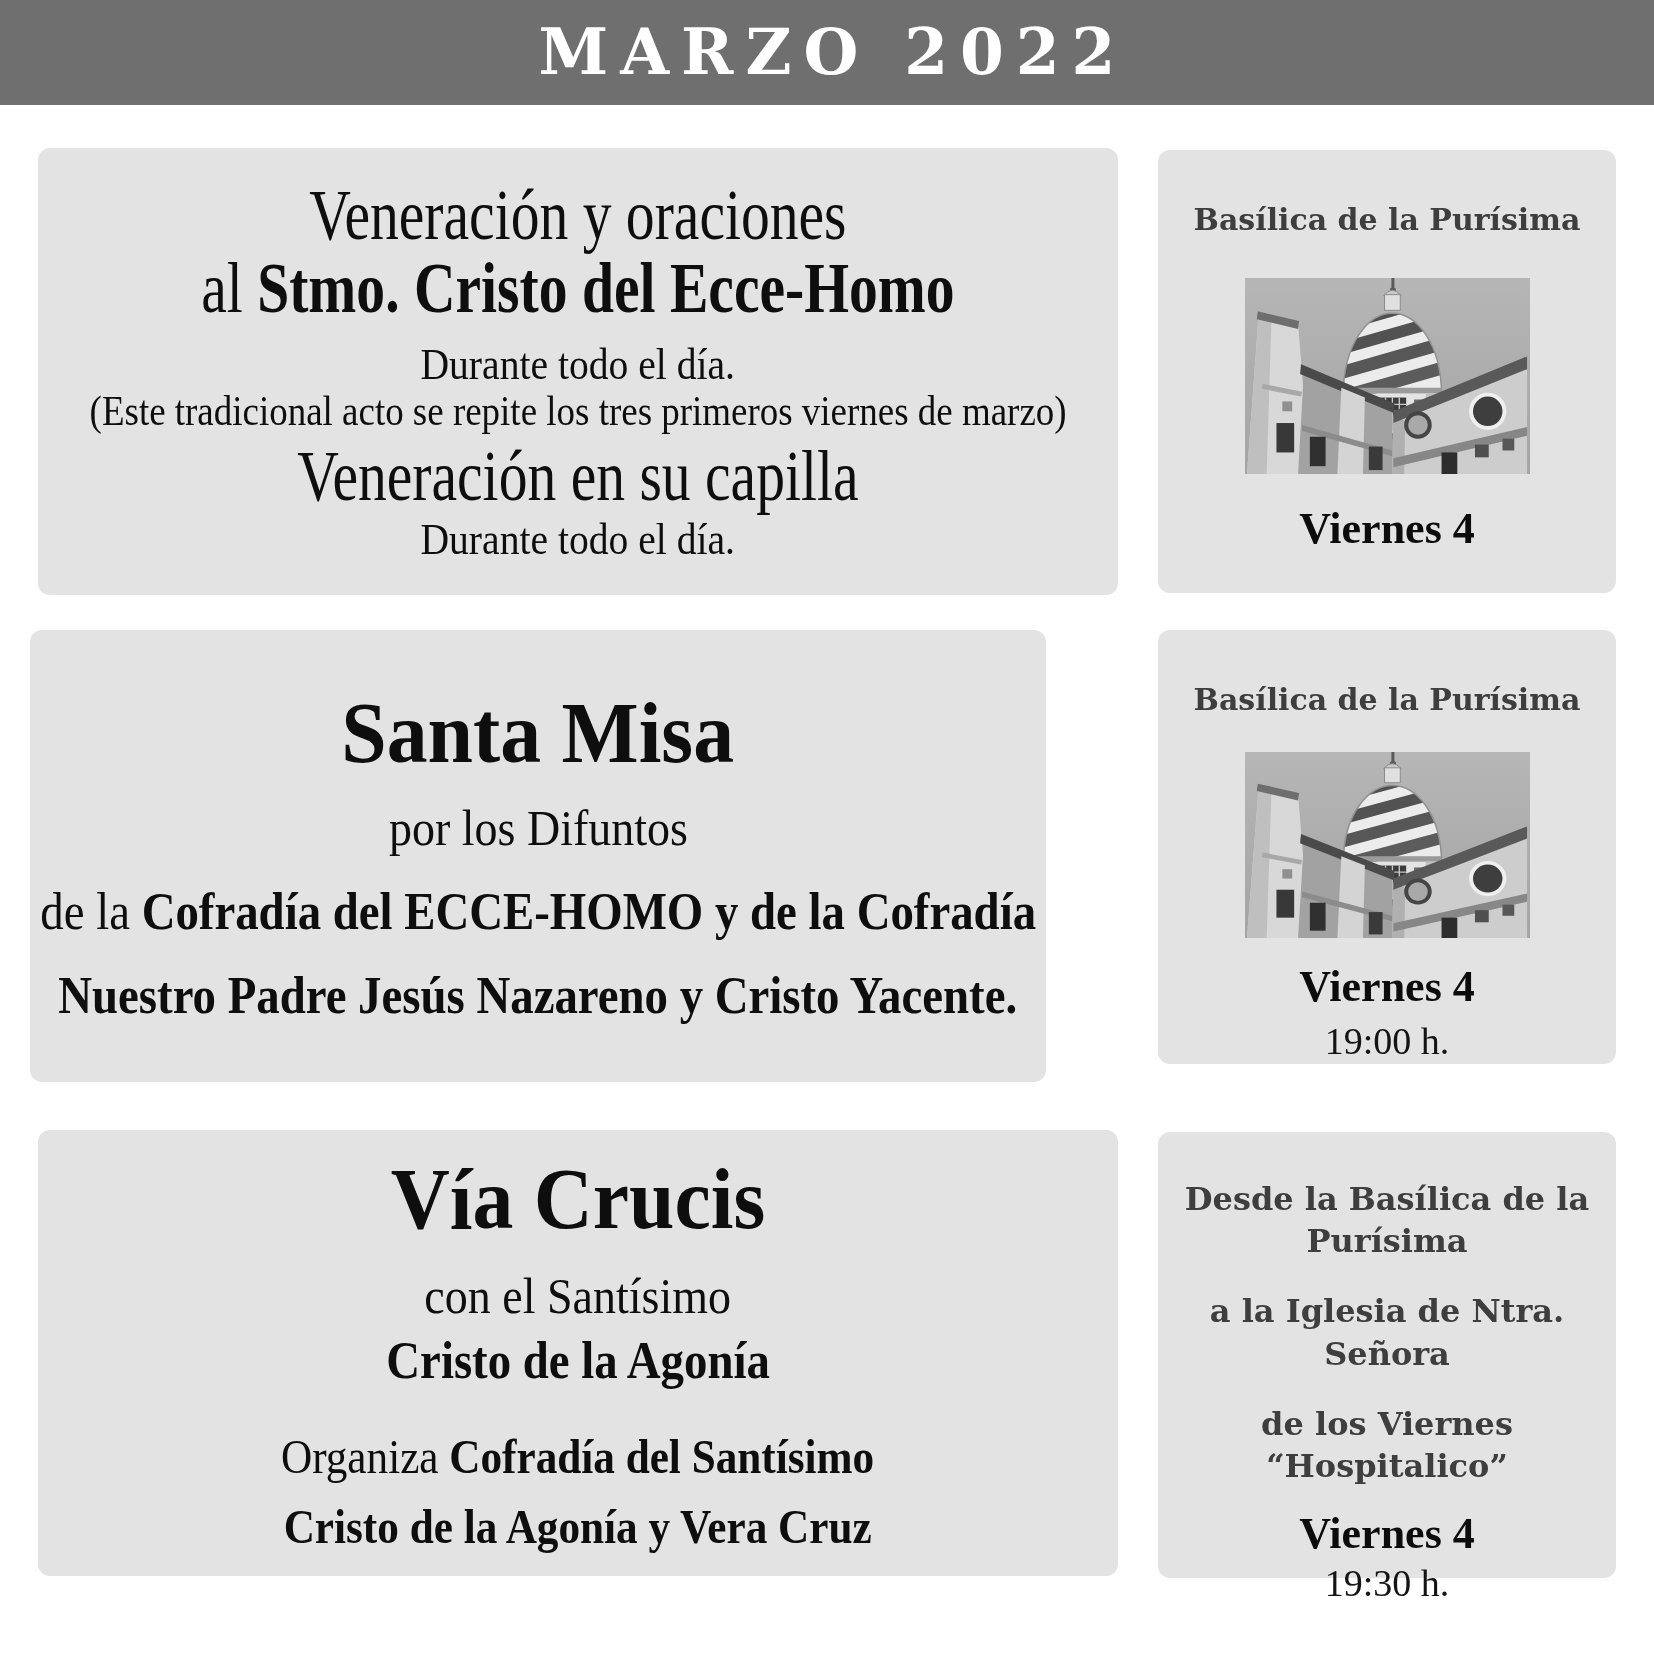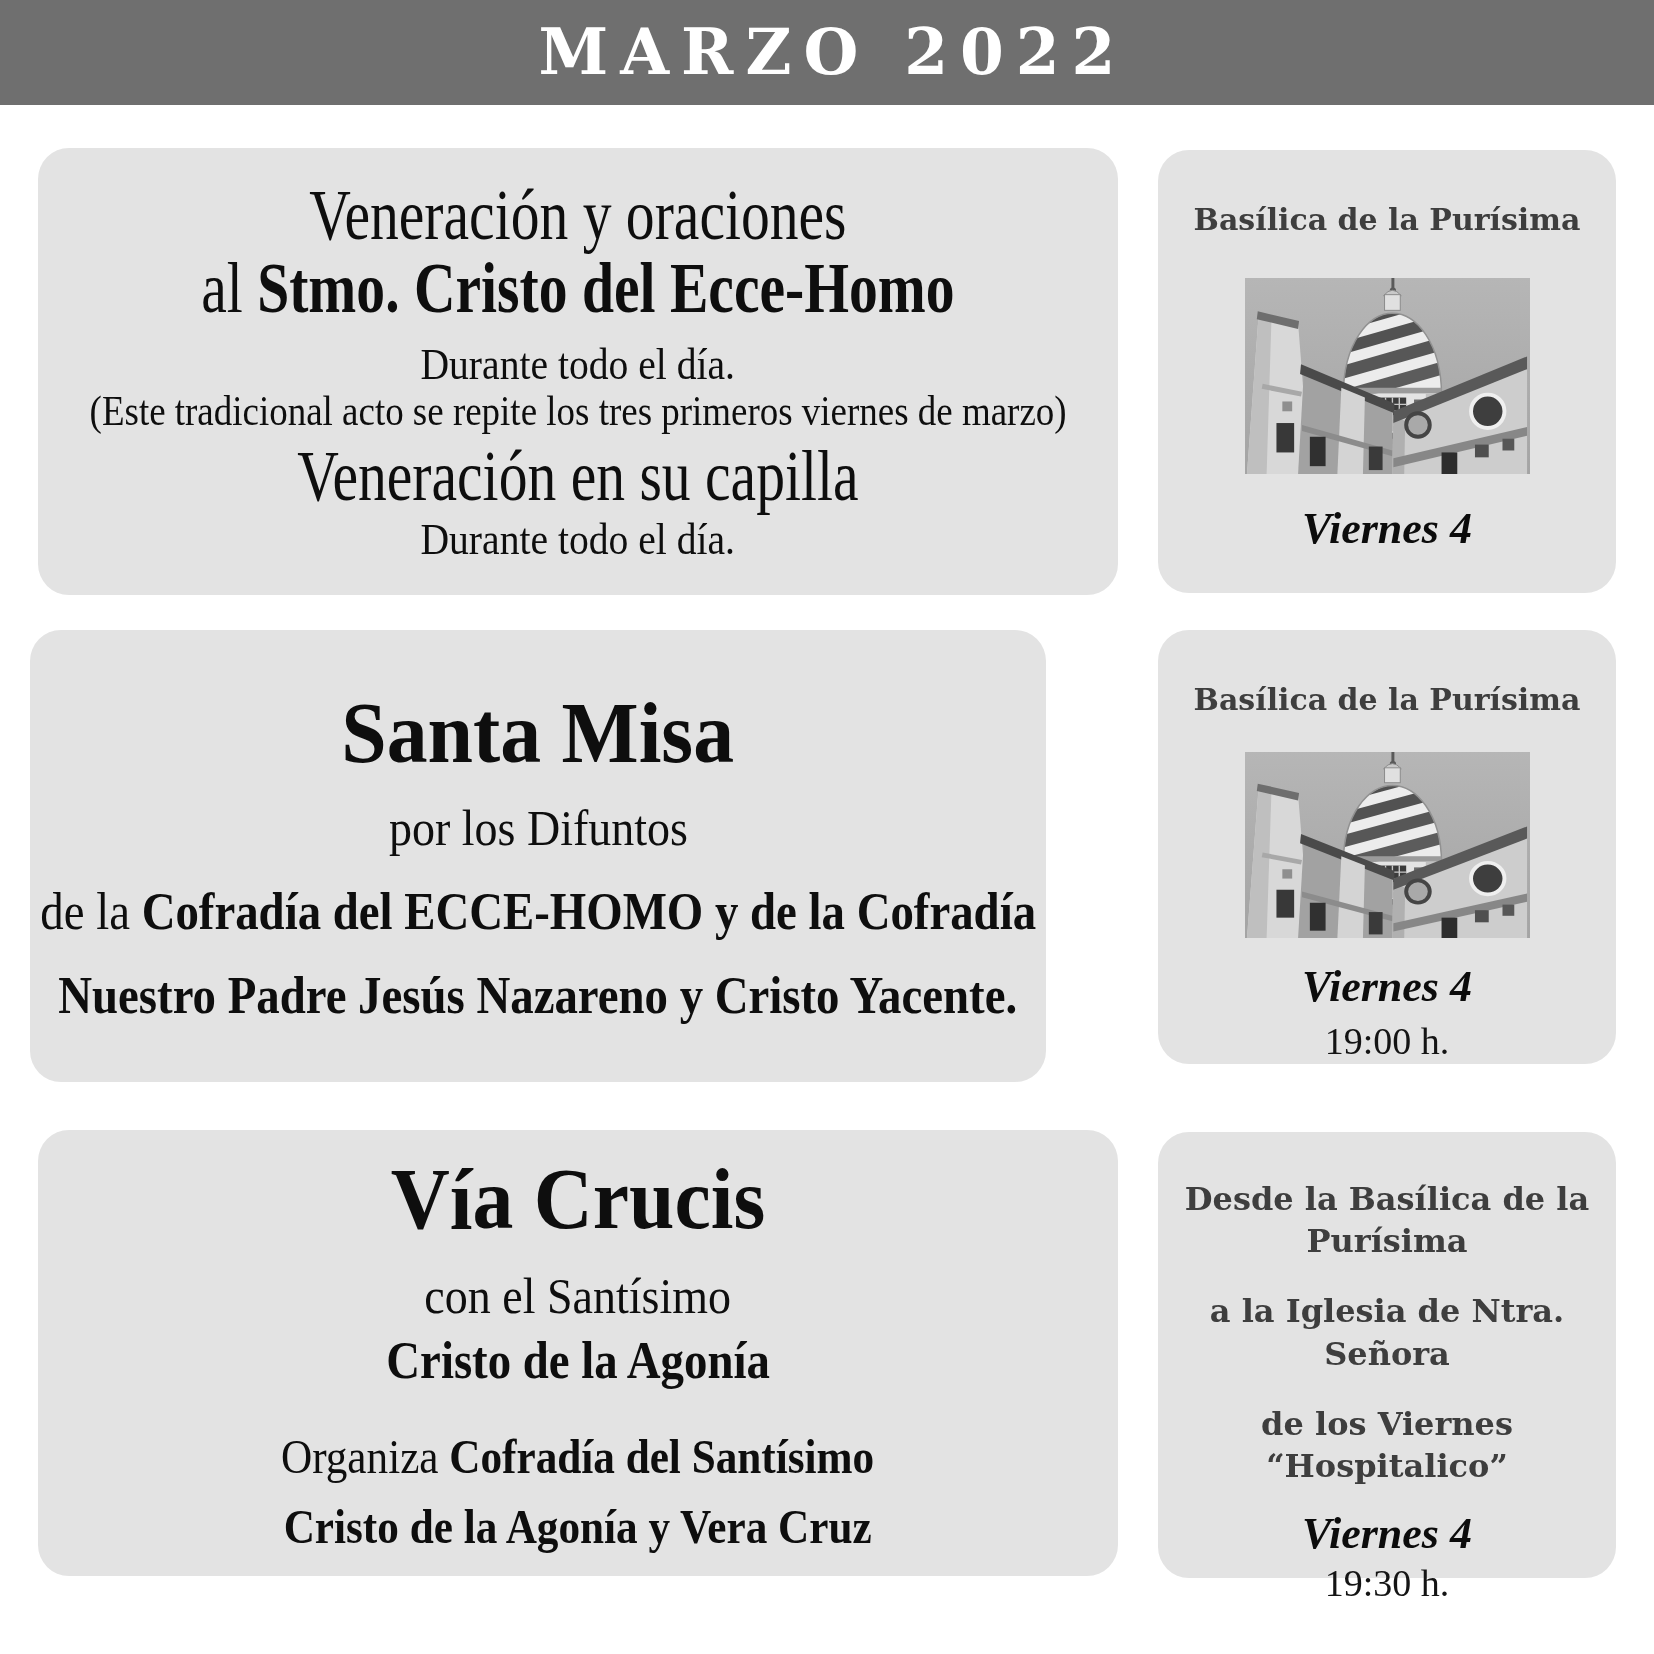--- a/index.html
+++ b/index.html
@@ -4,21 +4,21 @@
 <style>
   html,body{margin:0;padding:0;background:#ffffff;}
   .page{position:relative;width:1654px;height:1654px;background:#ffffff;overflow:hidden;
         font-family:"Liberation Serif",serif;color:#0e0e0e;}
   
   .topbar{position:absolute;left:0;top:0;width:1654px;height:105px;background:#6f6f6f;
           display:flex;align-items:center;justify-content:center;}
   .topbar h1{margin:0;color:#ffffff;font-family:"DejaVu Serif",serif;font-weight:700;
              font-size:63px;letter-spacing:0.19em;padding-left:0.19em;line-height:1;}
   
-  .card{position:absolute;background:#e3e3e3;border-radius:31px;display:flex;
+  .card{position:absolute;background:#e3e3e3;border-radius:12px;display:flex;
         flex-direction:column;align-items:center;text-align:center;box-sizing:border-box;}
   .lc{justify-content:center;}
   .lc1{left:38px;top:148px;width:1080px;height:447px;}
   .rc1{left:1158px;top:150px;width:458px;height:443px;}
   .lc2{left:30px;top:630px;width:1016px;height:452px;}
   .rc2{left:1158px;top:630px;width:458px;height:434px;}
   .lc3{left:38px;top:1130px;width:1080px;height:446px;}
   .rc3{left:1158px;top:1132px;width:458px;height:446px;}
   
   .ln{margin:0;white-space:nowrap;}
@@ -35,21 +35,21 @@
   .mt4{margin-top:4px;} .mt6{margin-top:6px;} .mt8{margin-top:8px;}
   .mt16{margin-top:16px;} .mt20{margin-top:20px;} .mt22{margin-top:22px;}
   .mt24{margin-top:24px;} .mt26{margin-top:26px;} .mt40{margin-top:40px;text-align:right;}
   
   .loc{margin:0;font-family:"DejaVu Serif",serif;font-weight:700;color:#3e3e3e;
        font-size:30px;line-height:1.32;}
   .rc3 .loc{font-size:32px;line-height:1.32;}
   .locline{display:block;margin-top:28px;}
   .photo{width:285px;height:196px;display:block;}
   .rc3 .photo{width:282px;height:184px;}
-  .date{margin:0;font-weight:700;font-size:44px;line-height:1.15;color:#0c0c0c;font-style:italic;}
+  .date{margin:0;font-weight:700;font-size:44px;line-height:1.15;color:#0c0c0c;}
   .time{margin:0;font-size:38px;line-height:1.15;color:#141414;}
   .rc1{padding-top:22px;} .rc1 .photo{margin-top:38px;} .rc1 .date{margin-top:30px;}
   .rc2{padding-top:22px;} .rc2 .photo{margin-top:32px;} .rc2 .date{margin-top:24px;}
   .rc2 .time{margin-top:8px;}
   .rc3{padding-top:18px;} .rc3 .photo{margin-top:14px;} .rc3 .date{margin-top:8px;}
   .rc3 .time{margin-top:2px;}
   .svgdefs{position:absolute;width:0;height:0;overflow:hidden;}
 </style>
 </head>
 <body>

